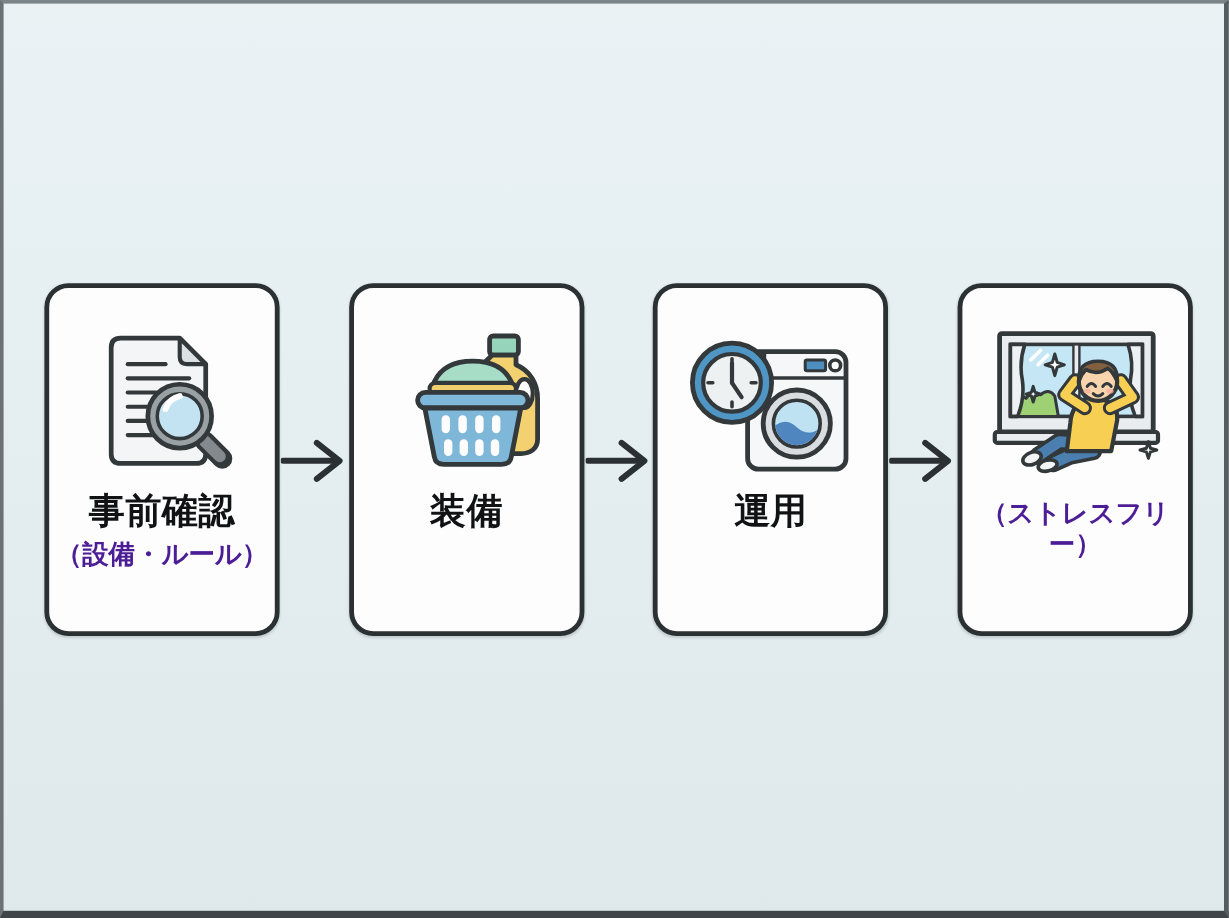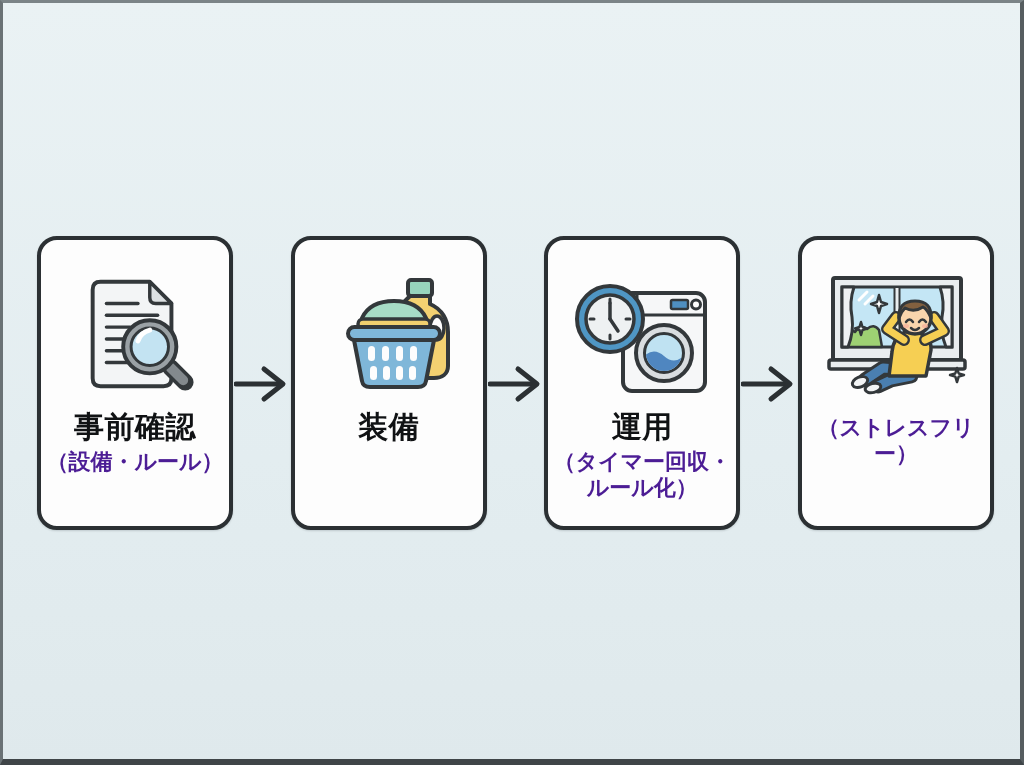--- a/index.html
+++ b/index.html
@@ -143,22 +143,20 @@
           <line x1="37" y1="67" x2="37" y2="63"></line>
           <line x1="17" y1="47" x2="21" y2="47"></line>
         </g>
         <g stroke="#33383b" stroke-width="3.5" stroke-linecap="round">
           <line x1="37" y1="47" x2="37" y2="31"></line>
           <line x1="37" y1="47" x2="45" y2="59"></line>
         </g>
       </svg>
     </div>
     <div class="title">運用</div>
-    <div class="subtitle">（タイマー回収・
-ルール化）</div>
   </div>
 
   <div class="arrow-cell">
     <svg width="56" height="44" viewBox="0 0 56 44">
       <line x1="2" y1="22" x2="44" y2="22" stroke="#2b3033" stroke-width="5" stroke-linecap="round"></line>
       <polyline points="30,7 49,22 30,37" fill="none" stroke="#2b3033" stroke-width="5" stroke-linecap="round" stroke-linejoin="round"></polyline>
     </svg>
   </div>
 
   <div class="card">

